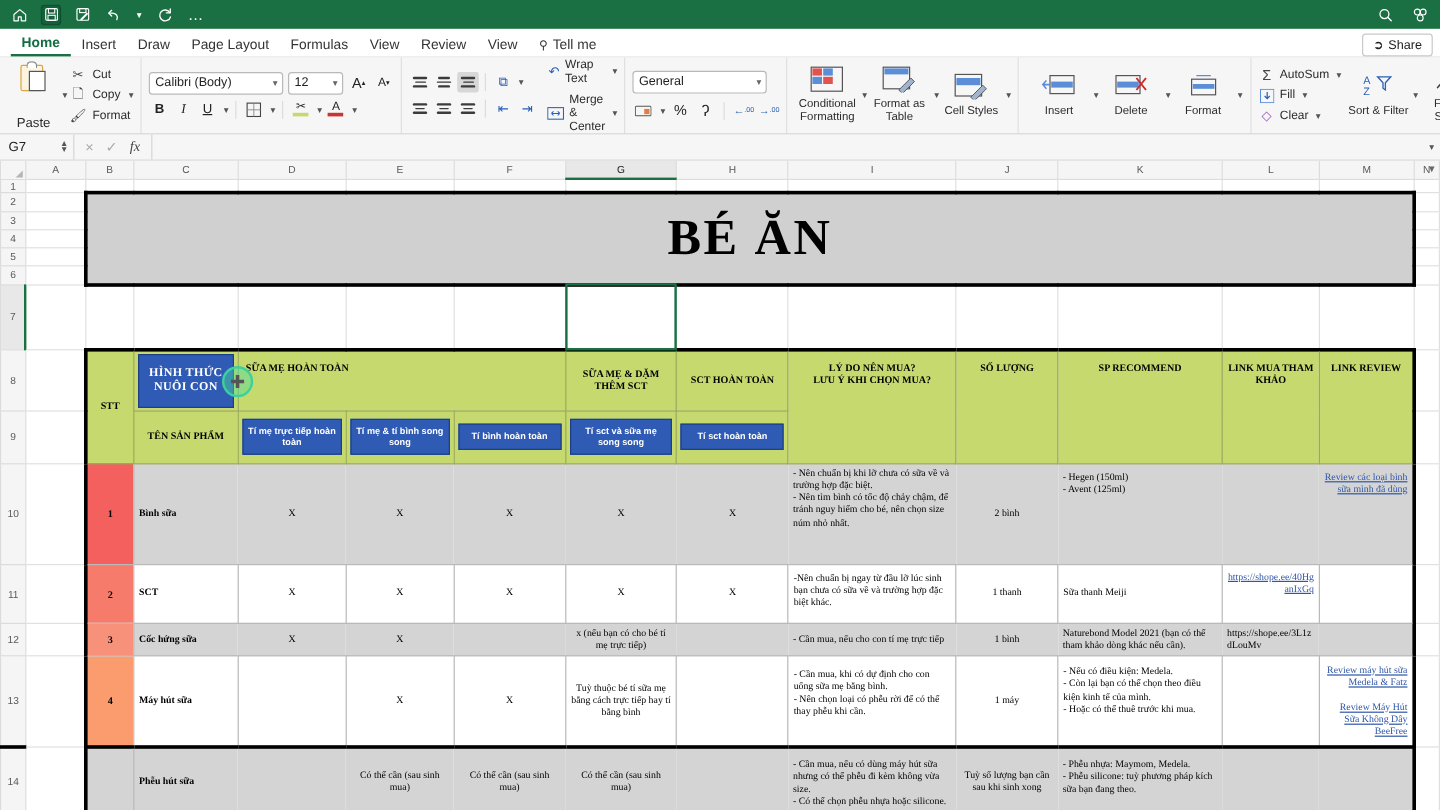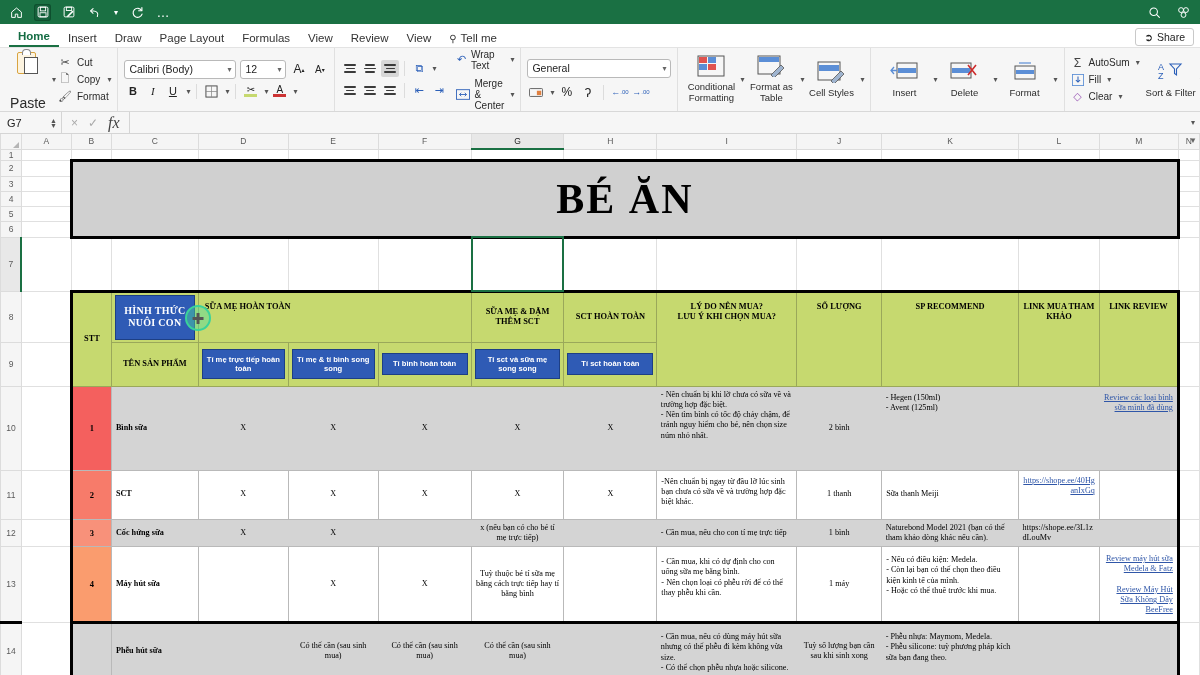--- a/index.html
+++ b/index.html
@@ -62,21 +62,21 @@
     border: 1.6px solid #d9a441; border-radius: 2px; background: #fdf4e0;
   }
   .clipboard .clip {
     position: absolute; left: 7px; top: 0px; width: 9px; height: 6px;
     border: 1.6px solid #888; border-bottom: none; border-radius: 4px 4px 0 0; background:#fff;
   }
   .clipboard .sheet {
     position: absolute; left: 9px; top: 8px; width: 14px; height: 17px;
     background: #fff; border: 1.4px solid #555;
   }
-  .cap { font-size: 14px; margin-top: 19px; }
+  .cap { font-size: 11px; margin-top: 19px; }
   .carD { font-size: 8px; color: #555; margin-left: 2px; }
 
   .clip-actions { display: flex; flex-direction: column; justify-content: center; gap: 3px; margin-left: 2px; }
   .clip-row { display: flex; align-items: center; gap: 5px; font-size: 10px; }
   .mini { width: 14px; height: 14px; display: flex; align-items: center; justify-content: center; font-size: 11px; color: #444; }
 
   .fontbox { display: flex; flex-direction: column; gap: 4px; justify-content: center; }
   .fontrow1 { display: flex; align-items: center; gap: 4px; }
   .selctl {
     border: 1px solid #b9b9b9; background: #fff; border-radius: 3px; height: 19px;
@@ -125,21 +125,21 @@
   #formulabar {
     height: 22px; background: #f6f6f6; display: flex; align-items: center;
     border-bottom: 1px solid #d5d5d5; font-size: 11px;
   }
   .namebox {
     width: 62px; height: 100%; display: flex; align-items: center; justify-content: space-between;
     padding: 0 4px 0 7px; border-right: 1px solid #d5d5d5; color: #222;
   }
   .spin { display: flex; flex-direction: column; line-height: 5px; font-size: 7px; color: #555; }
   .fb-btns { display: flex; align-items: center; gap: 10px; padding: 0 9px; color: #aaa; font-size: 12px; border-right:1px solid #d5d5d5; height:100%;}
-  .fx { font-style: italic; font-family: "Liberation Serif", serif; color: #444; font-size: 16px; }
+  .fx { font-style: italic; font-family: "Liberation Serif", serif; color: #444; font-size: 12px; }
   .fb-input { flex: 1; padding-left: 8px; color: #000; }
   .fb-caret { width: 14px; text-align: center; color: #555; font-size: 8px; }
 
   
   #gridwrap { position: relative; width: 1200px; height: 543px; overflow: hidden; background: #fff; }
   table.grid { border-collapse: collapse; table-layout: fixed; }
 
   .colhead-row th {
     height: 15px; background: #f5f5f5; border: 1px solid #dcdcdc; border-top: none;
     font-size: 8.5px; font-weight: normal; color: #5a5a5a; text-align: center;
@@ -437,21 +437,21 @@
             </svg>
         </span>
         <span>Merge &amp; Center</span>
         <span class="carD">▾</span>
       </div>
     </div>
   </div>
 
   <div class="grp">
     <div class="numbox">
-      <div class="selctl" style="width:144px;">
+      <div class="selctl" style="width:112px;">
         <span>General</span>
         <span class="cv">▾</span>
       </div>
       <div class="numrow2">
         <div class="fbtn">
           <svg width="14" height="11" viewBox="0 0 16 12">
               <rect x="0.5" y="1.5" width="15" height="9" rx="1" fill="none" stroke="#555" stroke-width="1"></rect>
               <rect x="9" y="4" width="5" height="5" fill="#e08040"></rect>
             </svg>
         </div>

